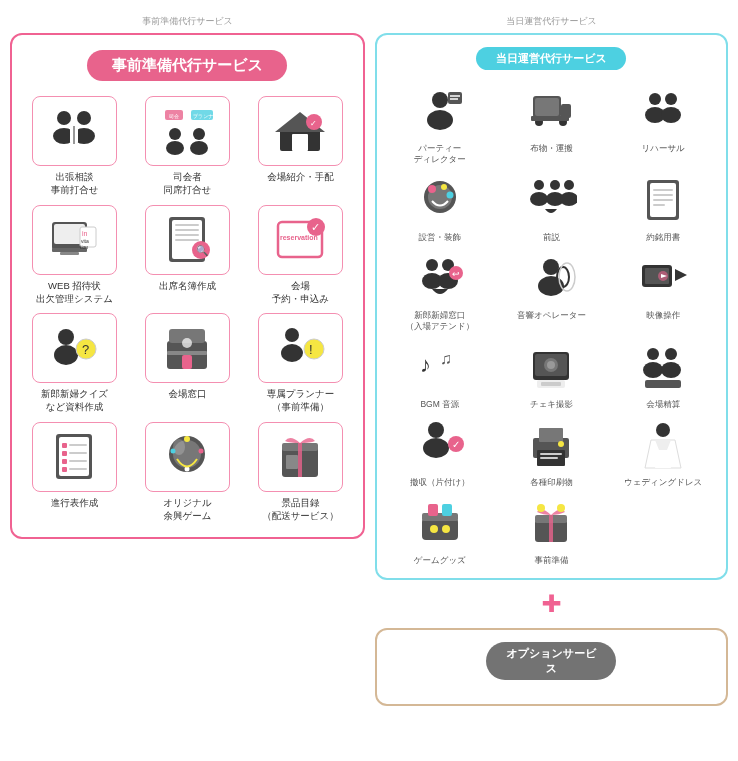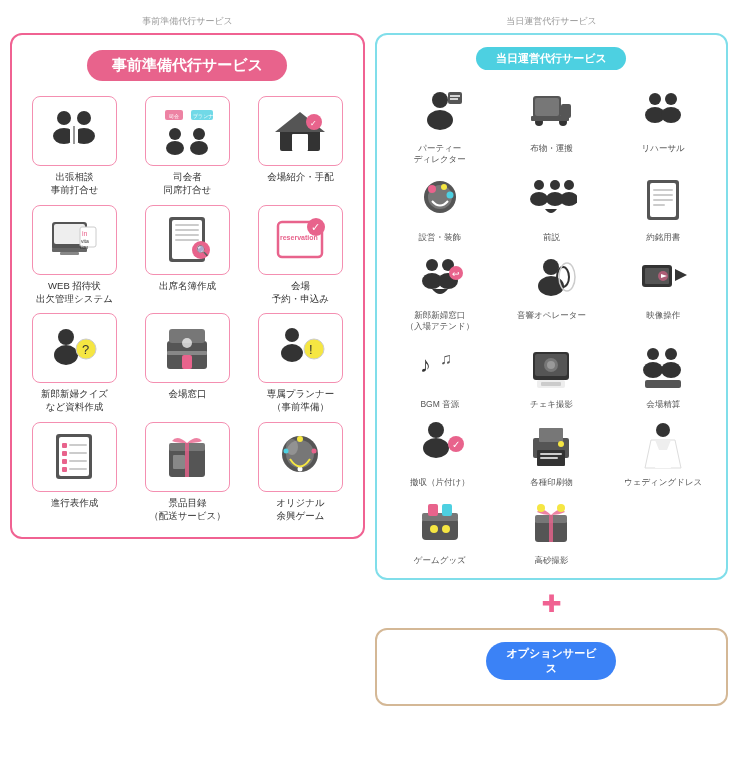--- a/index.html
+++ b/index.html
@@ -140,21 +140,21 @@
       color: #f06292;
       line-height: 1;
       margin: 2px 0;
     }
     .option-box {
       border: 2px solid #d4b896;
       border-radius: 12px;
       padding: 12px 10px;
     }
     .option-box-title {
-      background: #3b82f6;
+      background: #737373;
       color: #fff;
       border-radius: 20px;
       text-align: center;
       font-size: 11px;
       font-weight: bold;
       padding: 4px 15px;
       margin: 0 auto 12px auto;
       width: 130px;
     }
   </style>
@@ -307,47 +307,47 @@
               <rect x="18" y="38" width="5" height="5" rx="1" fill="#e8638c"></rect>
               <rect x="25" y="39" width="18" height="2" rx="1" fill="#ccc"></rect>
             </svg>
           </div>
           <div class="item-label">進行表作成</div>
         </div>
 
         <div class="service-item">
           <div class="icon-box">
             <svg viewBox="0 0 60 55">
-              <rect x="12" y="18" width="36" height="30" rx="3" fill="#555"></rect>
-              <rect x="12" y="14" width="36" height="8" rx="2" fill="#777"></rect>
-              <rect x="28" y="14" width="4" height="34" fill="#e8638c" opacity="0.8"></rect>
-              <path d="M30 14 Q20 5 15 12 Q20 14 30 14" fill="#e8638c" opacity="0.8"></path>
-              <path d="M30 14 Q40 5 45 12 Q40 14 30 14" fill="#e8638c" opacity="0.8"></path>
-              <rect x="16" y="26" width="12" height="14" rx="1" fill="#fff" opacity="0.3"></rect>
-            </svg>
-          </div>
-          <div class="item-label">景品目録<br>（配送サービス）</div>
-        </div>
-
-        <div class="service-item">
-          <div class="icon-box">
-            <svg viewBox="0 0 60 55">
               <circle cx="30" cy="25" r="18" fill="#555"></circle>
               <circle cx="30" cy="25" r="14" fill="#777"></circle>
               <ellipse cx="22" cy="18" rx="6" ry="8" fill="#fff" opacity="0.2"></ellipse>
               <circle cx="30" cy="10" r="3" fill="#f5e642"></circle>
               <circle cx="44" cy="22" r="2.5" fill="#e8638c"></circle>
               <circle cx="16" cy="22" r="2.5" fill="#4dd0e1"></circle>
               <circle cx="30" cy="40" r="2.5" fill="#fff"></circle>
               <path d="M20 30 Q30 45 40 30" fill="none" stroke="#f5e642" stroke-width="2"></path>
             </svg>
           </div>
           <div class="item-label">オリジナル<br>余興ゲーム</div>
         </div>
 
+        <div class="service-item">
+          <div class="icon-box">
+            <svg viewBox="0 0 60 55">
+              <rect x="12" y="18" width="36" height="30" rx="3" fill="#555"></rect>
+              <rect x="12" y="14" width="36" height="8" rx="2" fill="#777"></rect>
+              <rect x="28" y="14" width="4" height="34" fill="#e8638c" opacity="0.8"></rect>
+              <path d="M30 14 Q20 5 15 12 Q20 14 30 14" fill="#e8638c" opacity="0.8"></path>
+              <path d="M30 14 Q40 5 45 12 Q40 14 30 14" fill="#e8638c" opacity="0.8"></path>
+              <rect x="16" y="26" width="12" height="14" rx="1" fill="#fff" opacity="0.3"></rect>
+            </svg>
+          </div>
+          <div class="item-label">景品目録<br>（配送サービス）</div>
+        </div>
+
       </div>
     </div>
   </div>
 
   <div class="right-section">
     <div>
       <div class="right-header-label">当日運営代行サービス</div>
       <div class="right-box">
         <div class="right-box-title">当日運営代行サービス</div>
         <div class="grid-3-right">
@@ -573,21 +573,21 @@
               <svg viewBox="0 0 52 50">
                 <rect x="10" y="22" width="32" height="22" rx="3" fill="#555"></rect>
                 <rect x="10" y="17" width="32" height="8" rx="2" fill="#777"></rect>
                 <rect x="24" y="17" width="4" height="27" fill="#e8638c" opacity="0.8"></rect>
                 <path d="M26 17 Q16 8 12 14 Q18 17 26 17" fill="#e8638c" opacity="0.8"></path>
                 <path d="M26 17 Q36 8 40 14 Q34 17 26 17" fill="#e8638c" opacity="0.8"></path>
                 <circle cx="16" cy="10" r="4" fill="#f5e642"></circle>
                 <circle cx="36" cy="10" r="4" fill="#f5e642"></circle>
               </svg>
             </div>
-            <div class="right-item-label">高砂撮影</div>
+            <div class="right-item-label">事前準備</div>
           </div>
 
         </div>
       </div>
     </div>
 
     <div class="plus-symbol">✚</div>
 
     <div class="option-box">
       <div class="option-box-title">オプションサービス</div>

